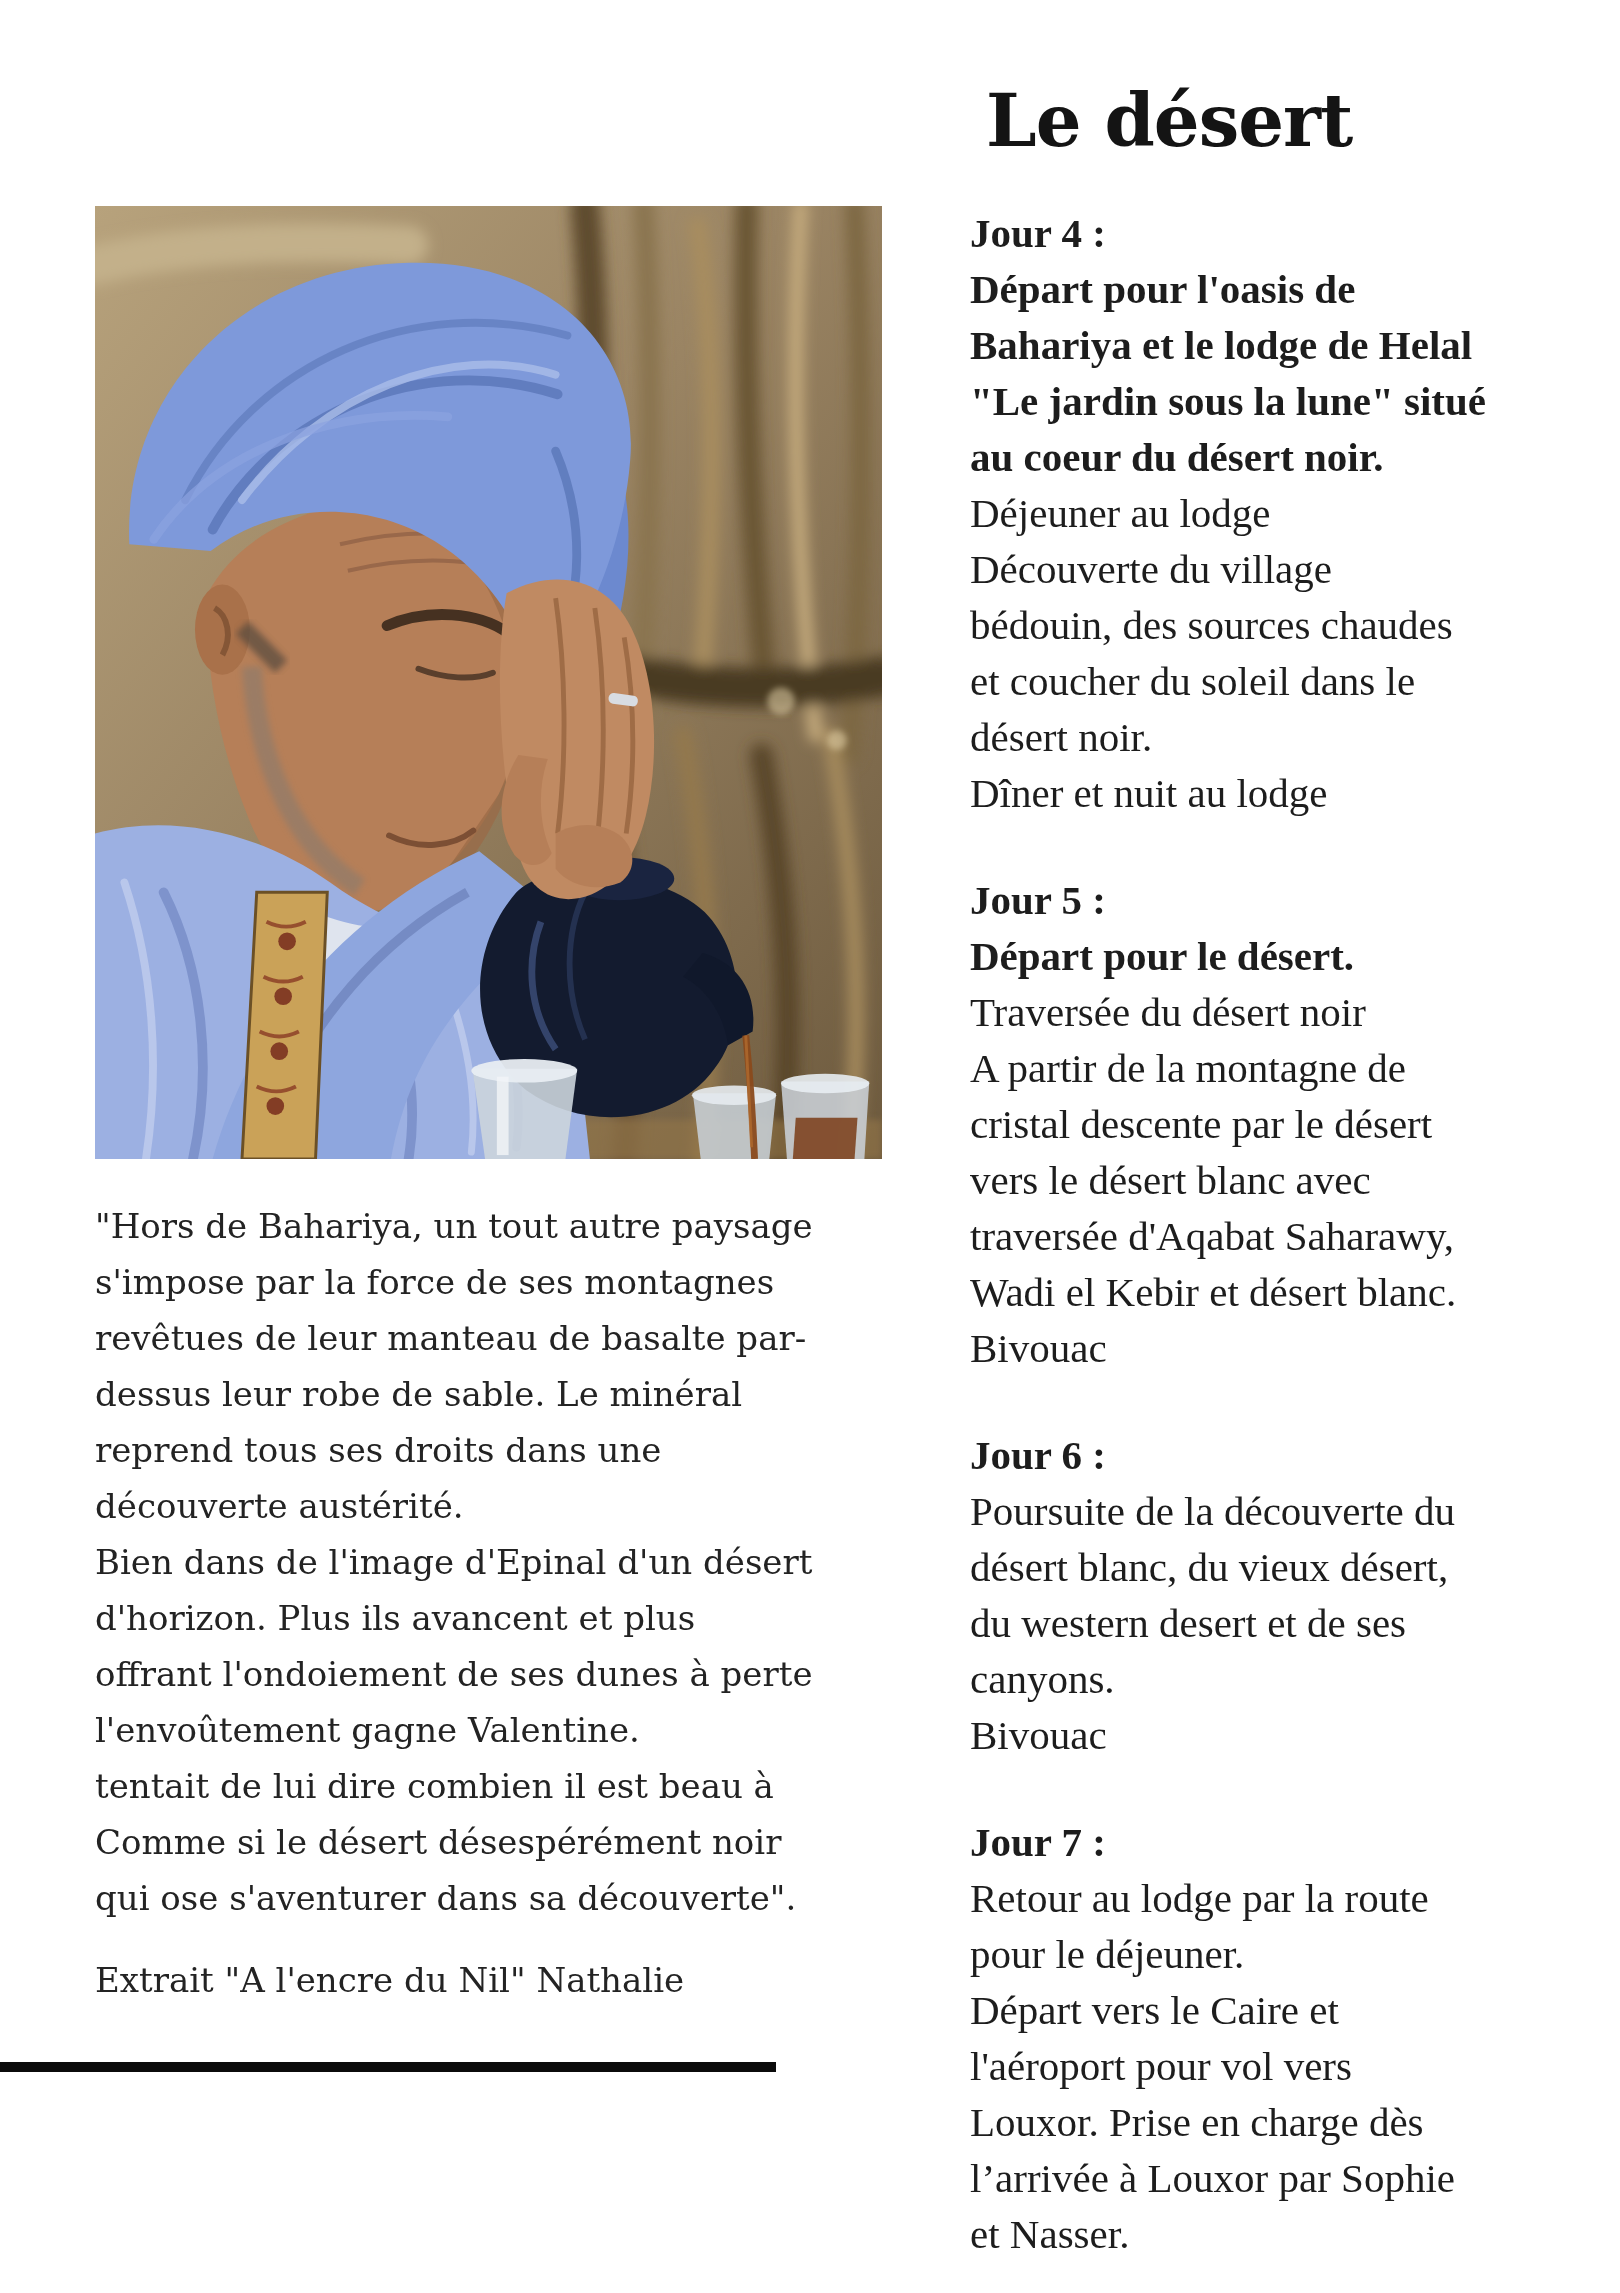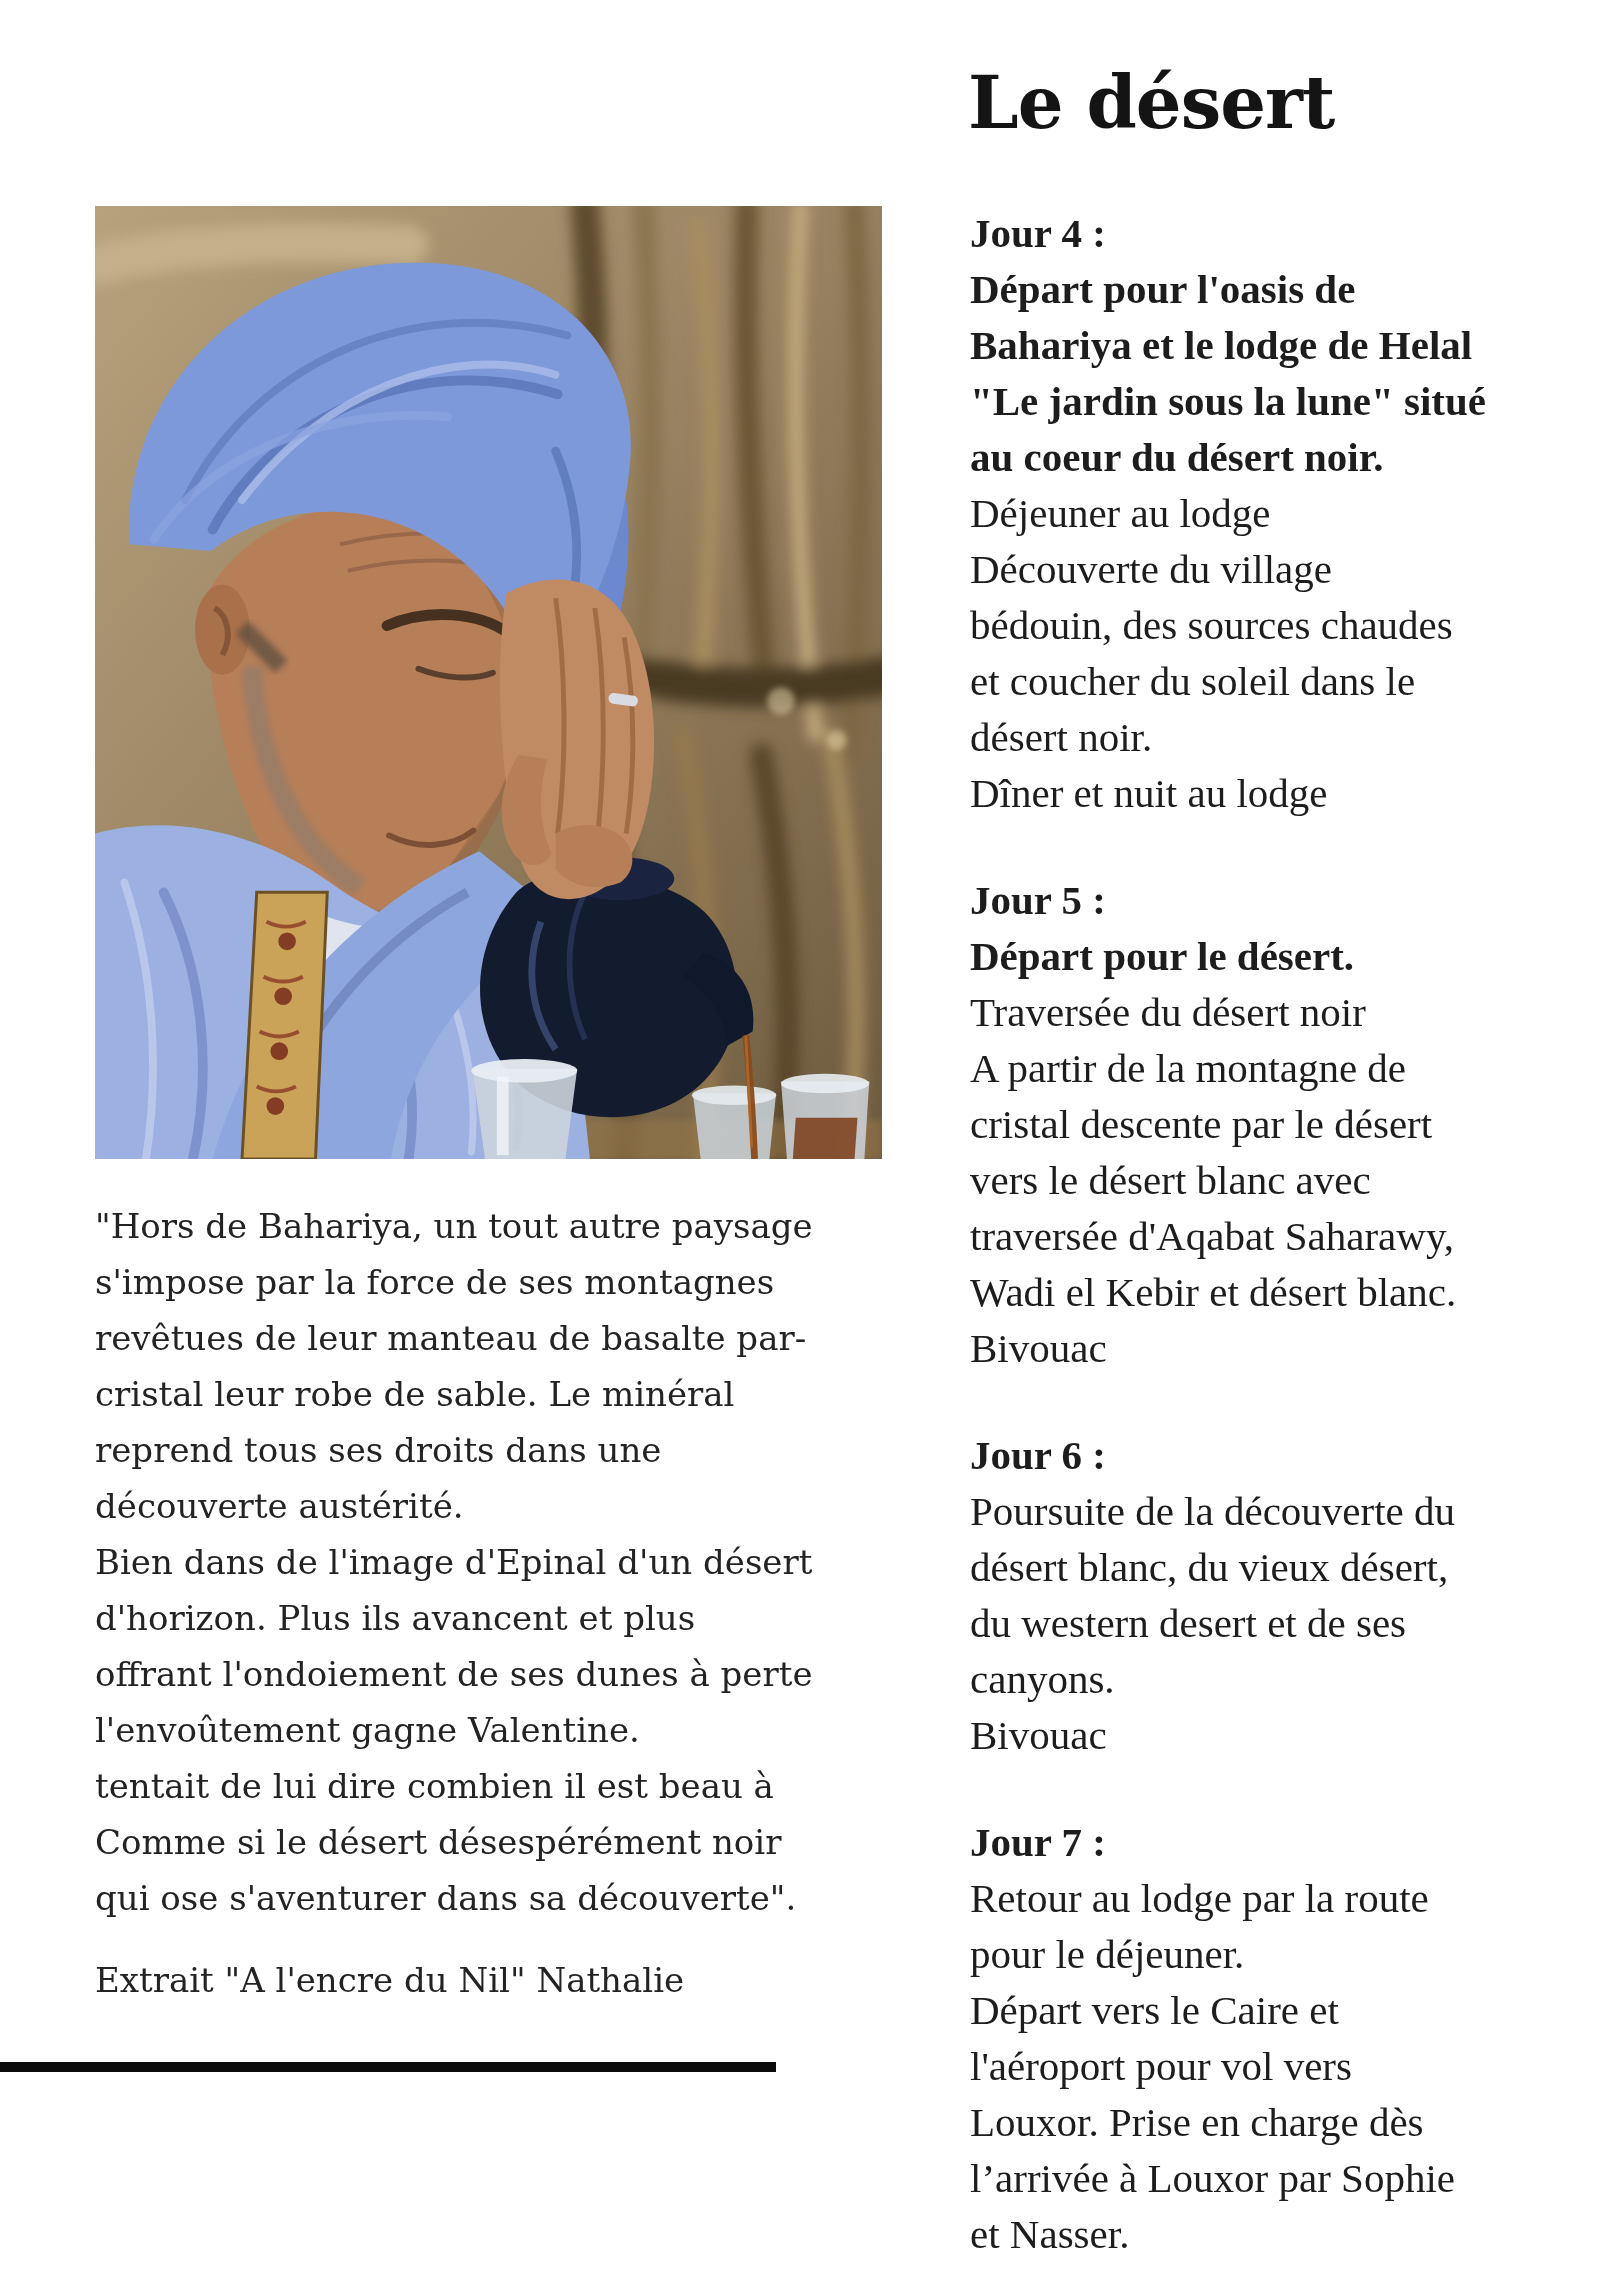--- a/index.html
+++ b/index.html
@@ -11,21 +11,21 @@
 
   .quote{position:absolute;left:95px;top:1198px;width:725px;
          font-family:"DejaVu Serif",serif;font-size:34px;line-height:56px;
          color:#232323;white-space:nowrap;}
   .attribution{position:absolute;left:95px;top:1952px;width:725px;
          font-family:"DejaVu Serif",serif;font-size:34px;line-height:56px;
          color:#232323;white-space:nowrap;}
   .rule{position:absolute;left:0;top:2062px;width:776px;height:9.8px;background:#0b0b0b;}
 
   
-  .title{position:absolute;left:968px;top:67px;margin:0;
+  .title{position:absolute;left:968px;top:67px;margin:18px;
          font-family:"DejaVu Serif",serif;font-size:72px;line-height:72px;
          font-weight:600;letter-spacing:-1px;color:#141414;white-space:nowrap;}
   .days{position:absolute;left:970px;top:205px;width:667px;
         font-family:"Liberation Serif",serif;font-size:41px;line-height:56px;
         color:#1d1d1d;}
   .day{margin:0 0 51px 0;}
   .day .line{white-space:nowrap;}
   .day .bold{font-weight:700;}
 </style>
 </head>
@@ -153,21 +153,21 @@
       <path d="M715,930 L778,930 L775,972 L712,972 Z" fill="#7a3c16" opacity="0.85"></path>
       <path d="M664,846 C668,884 671,926 673,972" stroke="#8a4a1c" stroke-width="7" fill="none" opacity="0.95"></path>
       <path d="M664,846 C666,880 668,920 670,960" stroke="#b06a2e" stroke-width="3" fill="none" opacity="0.8"></path>
     </svg>
   </div>
 
   <div class="quote" id="quote">
       <div class="qline">"Hors de Bahariya, un tout autre paysage</div>
       <div class="qline">s'impose par la force de ses montagnes</div>
       <div class="qline">revêtues de leur manteau de basalte par-</div>
-      <div class="qline">cristal leur robe de sable. Le minéral</div>
+      <div class="qline">dessus leur robe de sable. Le minéral</div>
       <div class="qline">reprend tous ses droits dans une</div>
       <div class="qline">découverte austérité.</div>
       <div class="qline">Bien dans de l'image d'Epinal d'un désert</div>
       <div class="qline">d'horizon. Plus ils avancent et plus</div>
       <div class="qline">offrant l'ondoiement de ses dunes à perte</div>
       <div class="qline">l'envoûtement gagne Valentine.</div>
       <div class="qline">tentait de lui dire combien il est beau à</div>
       <div class="qline">Comme si le désert désespérément noir</div>
       <div class="qline">qui ose s'aventurer dans sa découverte".</div>
     </div>

